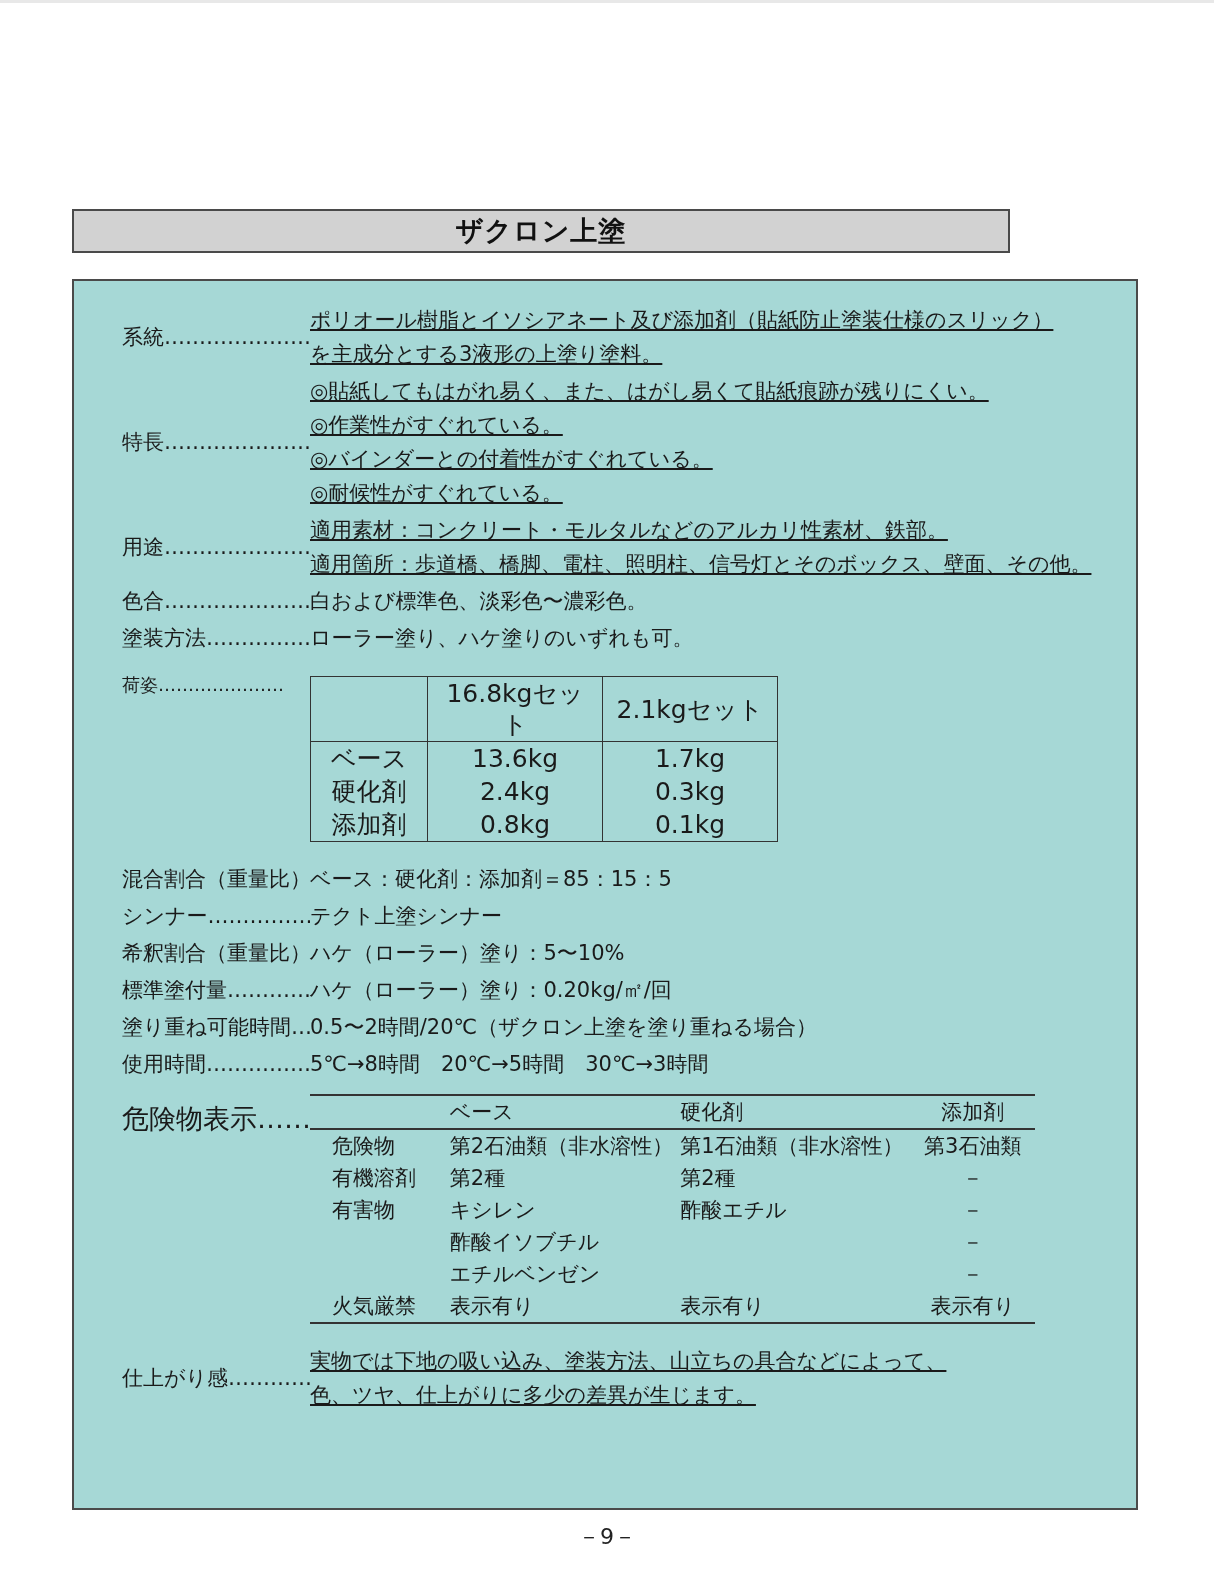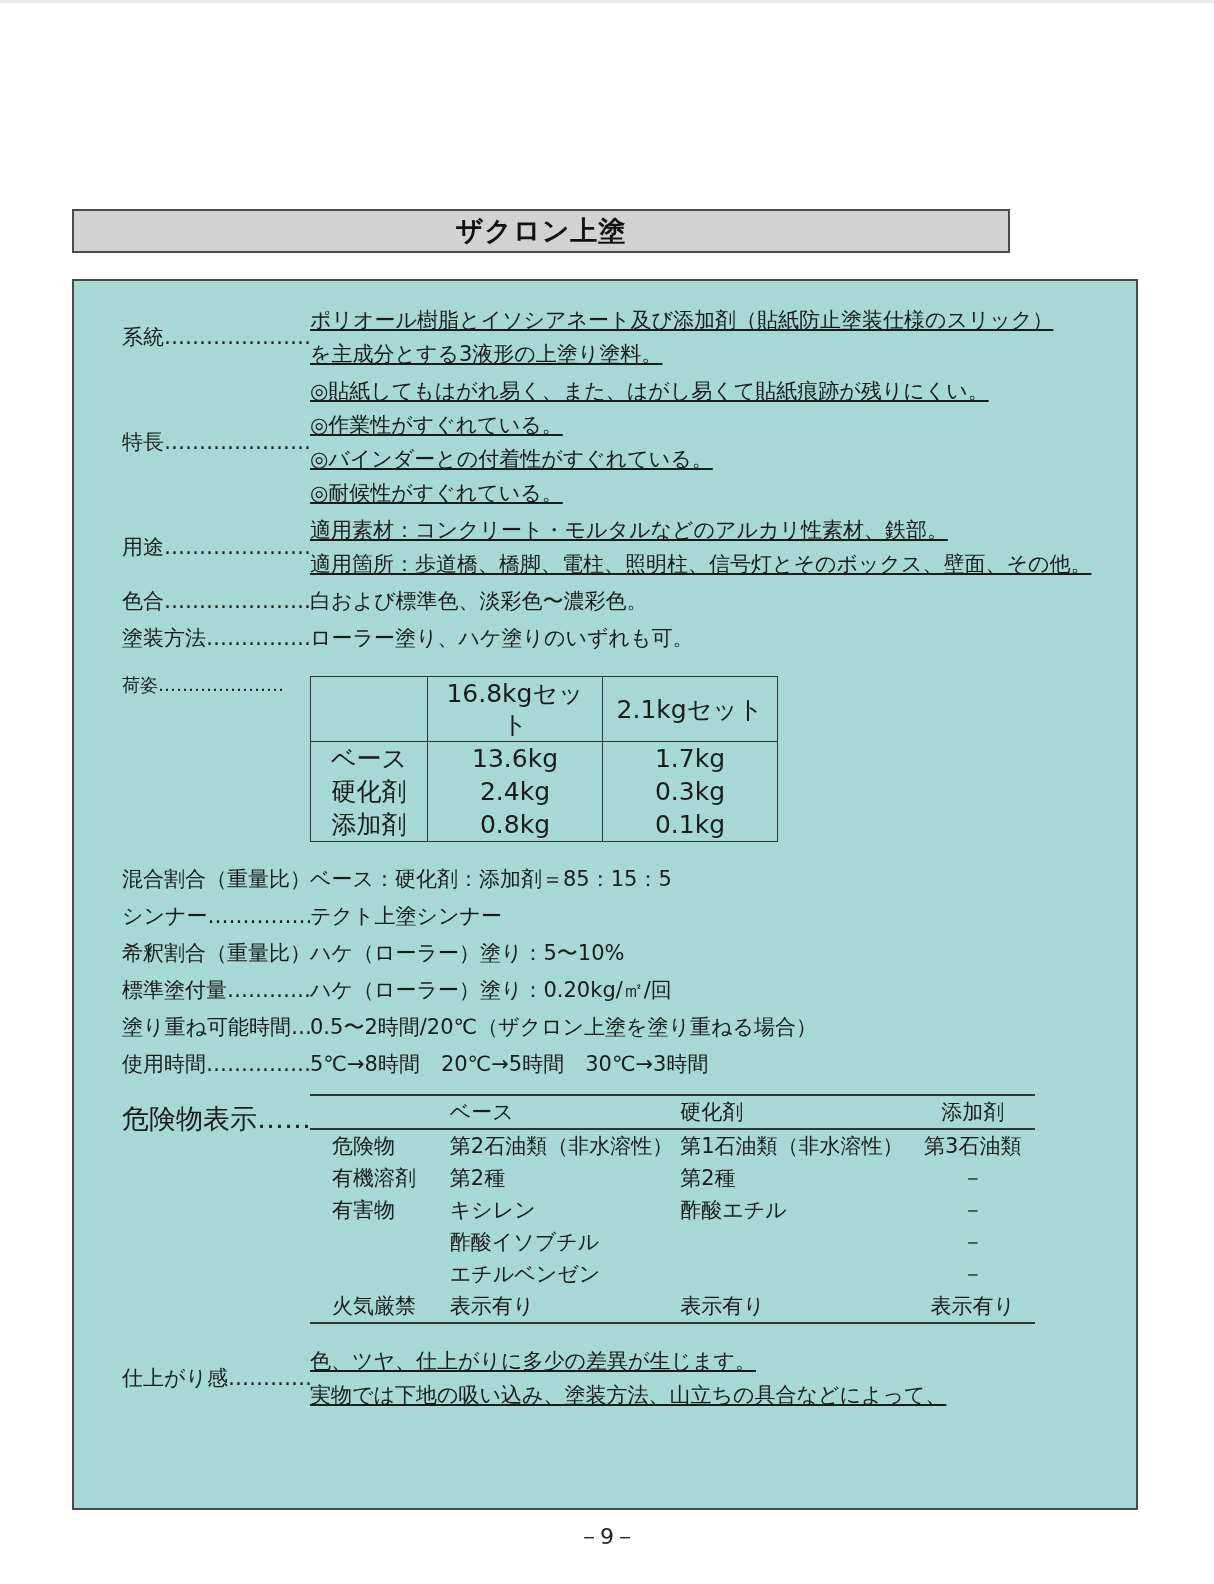--- a/index.html
+++ b/index.html
@@ -329,21 +329,21 @@
             <td class="c-hard">表示有り</td>
             <td class="c-add">表示有り</td>
           </tr>
         </tbody>
       </table>
     </div>
 
     <div class="row after-table">
       <span class="label">仕上がり感…………</span>
       <div class="value-block">
+        <div>実物では下地の吸い込み、塗装方法、山立ちの具合などによって、</div>
         <div>色、ツヤ、仕上がりに多少の差異が生じます。</div>
-        <div>実物では下地の吸い込み、塗装方法、山立ちの具合などによって、</div>
       </div>
     </div>
 
   </div>
 </div>
 
 <div class="footer">－9－</div>
 
 </body></html>

